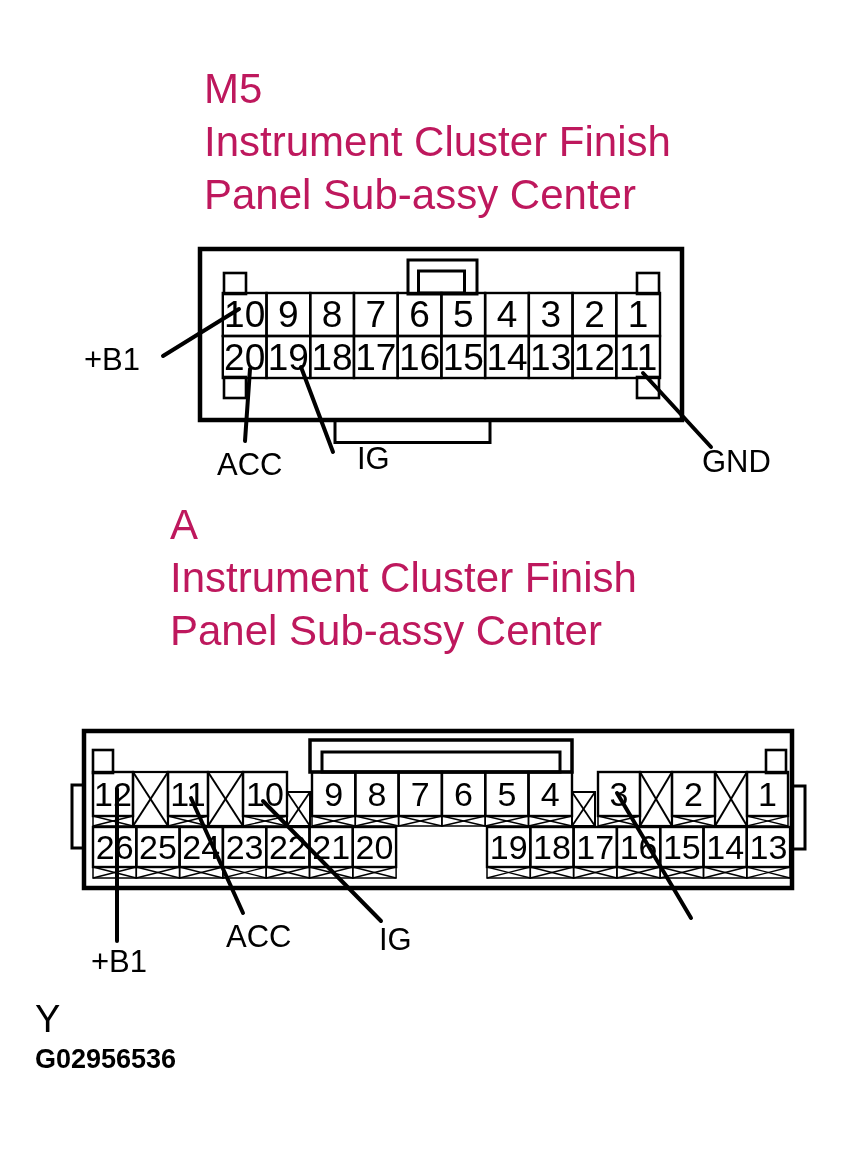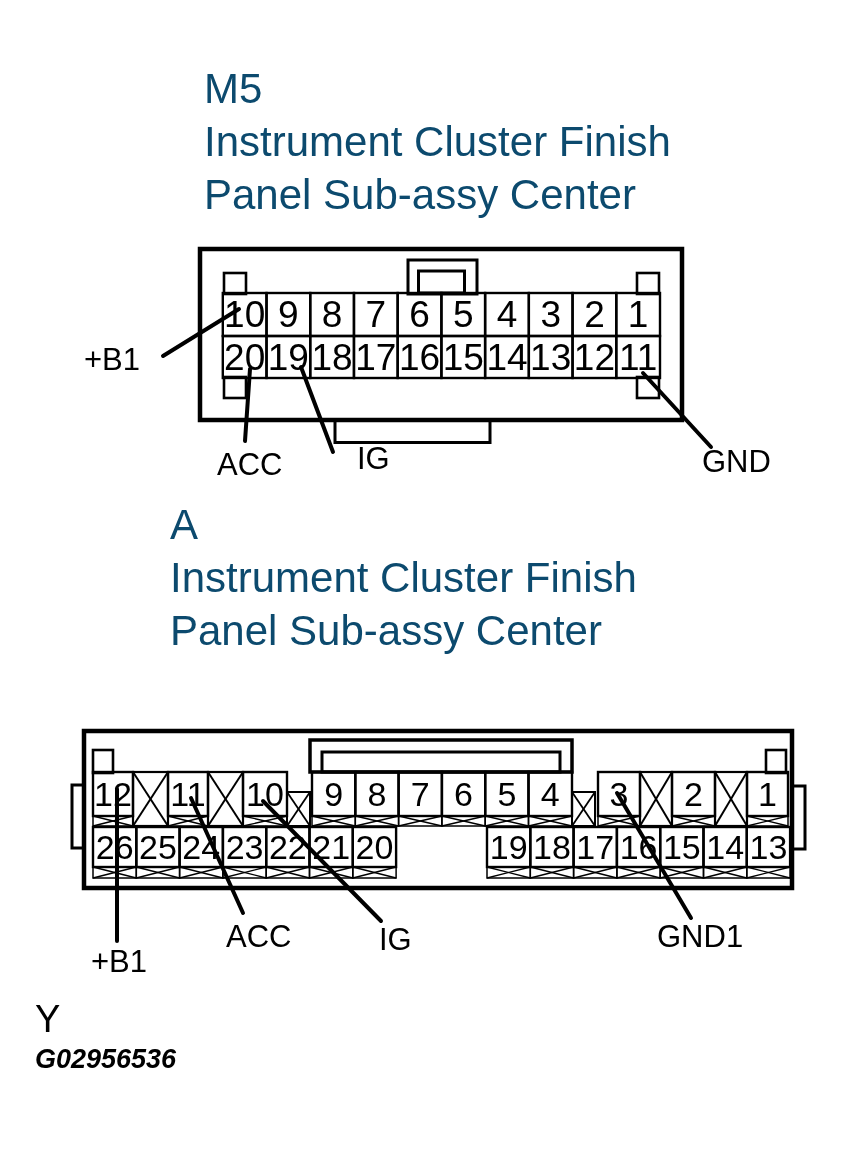--- a/index.html
+++ b/index.html
@@ -1,23 +1,23 @@
 <!DOCTYPE html>
 <html><head>
 <meta charset="utf-8">
 <style>
   html,body{margin:0;padding:0;background:#fff;}
   .page{
     position:relative;width:848px;height:1152px;background:#ffffff;
     font-family:"Liberation Sans",sans-serif;color:#000;overflow:hidden;
   }
-  .title-block{position:absolute;font-size:42px;line-height:53px;white-space:nowrap;color:#0c4a6e;}
+  .title-block{position:absolute;font-size:42px;line-height:53px;white-space:nowrap;color:#be185d;}
   .lbl{position:absolute;font-size:31px;line-height:1;white-space:nowrap;color:#000;}
   .footer-code{position:absolute;font-size:38px;line-height:1;color:#000;}
-  .figure-code{position:absolute;font-size:27px;line-height:1;font-weight:700;color:#000;font-style:italic;}
+  .figure-code{position:absolute;font-size:27px;line-height:1;font-weight:700;color:#000;}
   svg{position:absolute;left:0;}
   svg text{font-family:"Liberation Sans",sans-serif;fill:#000;}
   .ln{stroke:#000;fill:none;}
 </style>
 </head>
 <body>
 
 <div class="page">
 
   <div class="title-block" style="left:204px;top:62px">
@@ -258,18 +258,17 @@
       <line class="ln" x1="117" y1="789" x2="117" y2="941" stroke-width="4" stroke-linecap="round"></line>
       <line class="ln" x1="191" y1="798" x2="243" y2="913" stroke-width="4" stroke-linecap="round"></line>
       <line class="ln" x1="263" y1="801" x2="381" y2="921" stroke-width="4" stroke-linecap="round"></line>
       <line class="ln" x1="617" y1="793" x2="691" y2="918" stroke-width="4" stroke-linecap="round"></line>
     </g>
   </svg>
 
   <div class="lbl" style="left:91px;top:946px">+B1</div>
   <div class="lbl" style="left:226px;top:921px">ACC</div>
   <div class="lbl" style="left:379px;top:924px">IG</div>
-  <div class="lbl" style="left:657px;top:921px">GND1</div>
 
   <div class="footer-code" style="left:35px;top:1000px">Y</div>
   <div class="figure-code" style="left:35px;top:1046px">G02956536</div>
 
 </div>
 
 </body></html>

